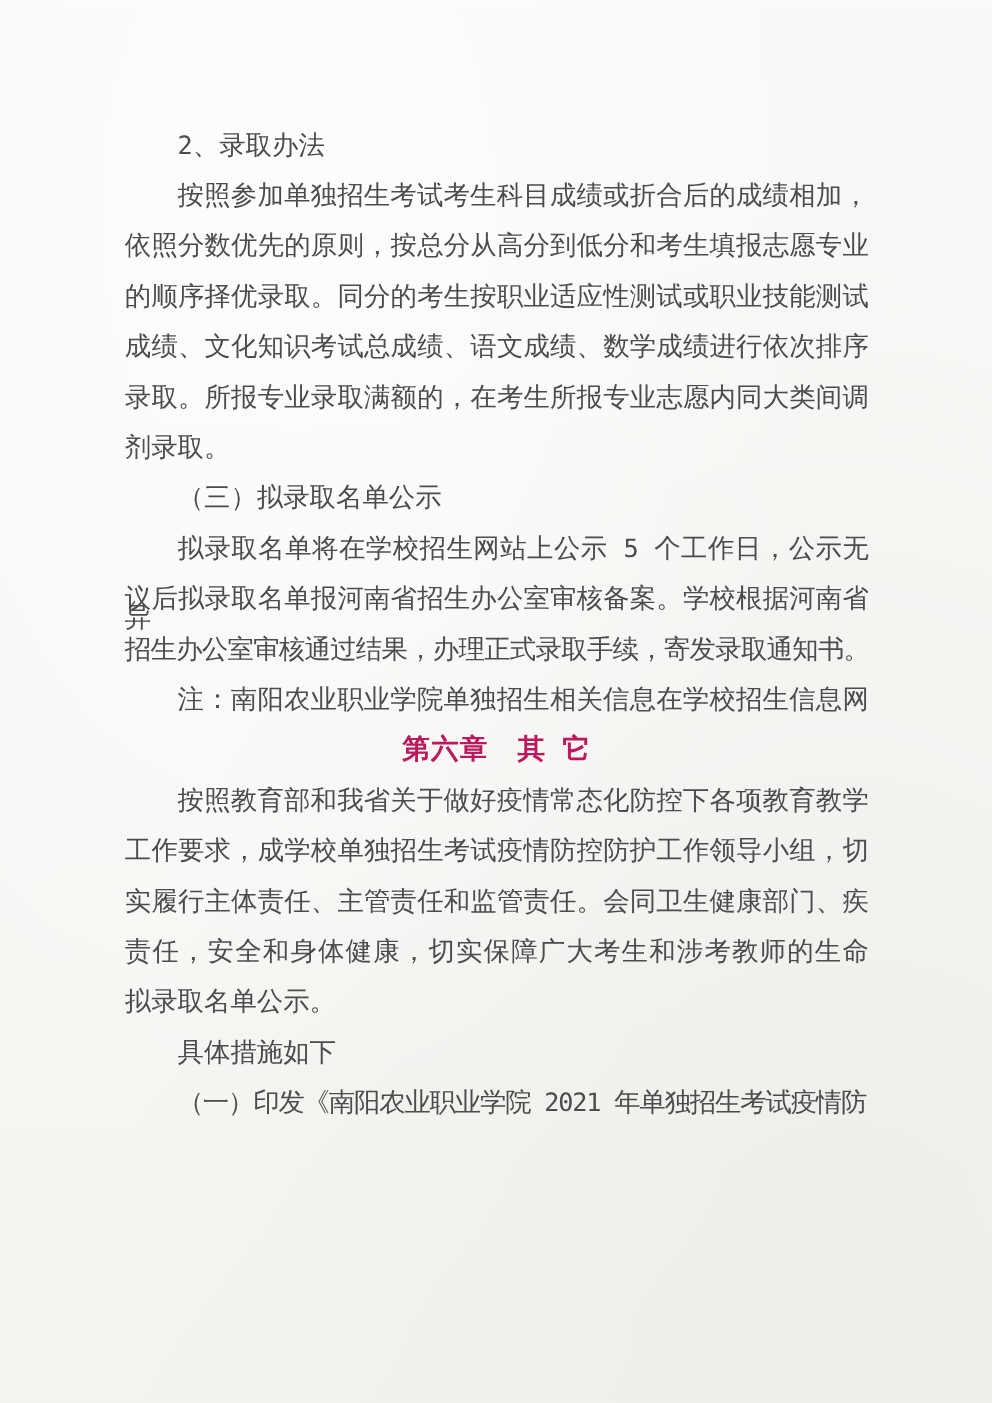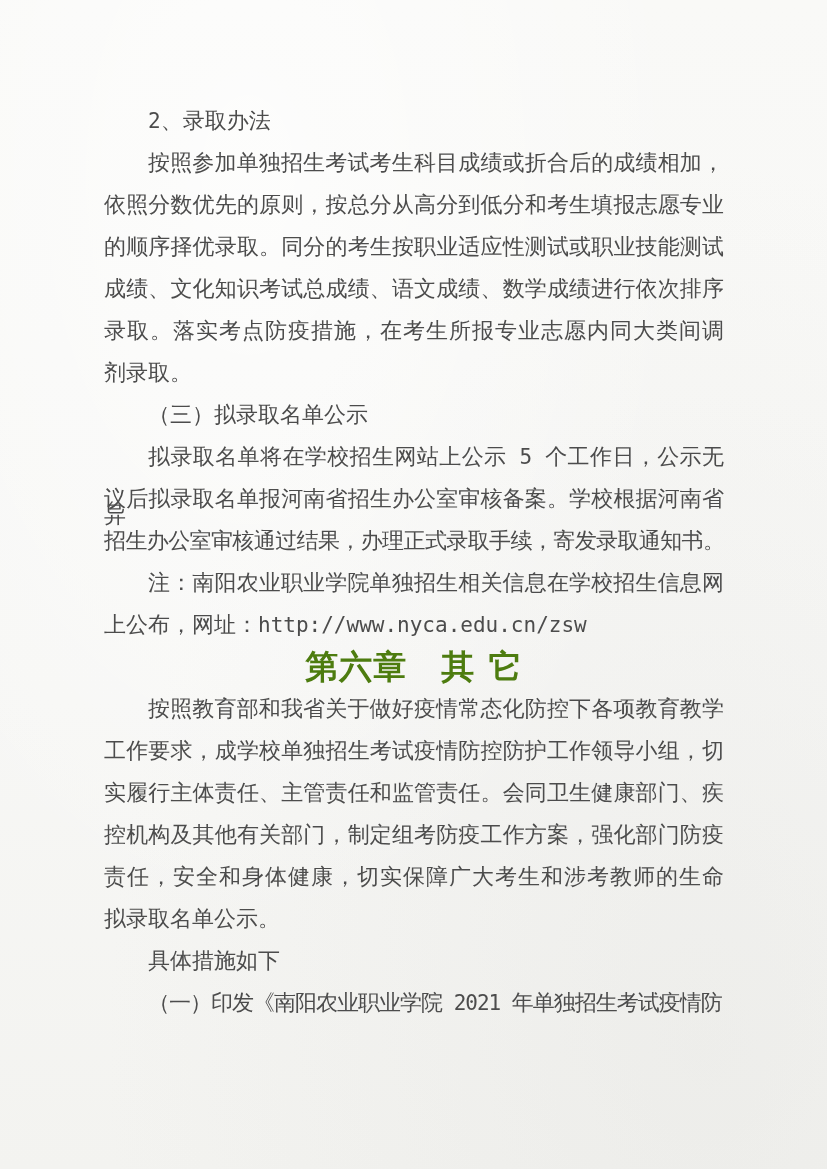--- a/index.html
+++ b/index.html
@@ -45,24 +45,24 @@
   .line.justify {
     text-align: justify;
     text-align-last: justify;
   }
 
   .line.tight { letter-spacing: -1px; }
 
   .line.chapter {
     text-align: center;
     text-indent: 0;
-    font-family: Liberation Sans, sans-serif;
+    font-family: Liberation Serif, serif;
     font-weight: 700;
-    font-size: 33px;
-    color: #4d7c0f;
+    font-size: 23px;
+    color: #be185d;
     letter-spacing: 1px;
   }
 
   .bold-lead {
     font-family: "Liberation Sans", "DejaVu Sans", sans-serif;
     font-weight: 700;
     color: #2a2a2a;
     margin-right: 20px;
   }
 
@@ -74,31 +74,29 @@
 </head>
 <body>
 
 <div class="page">
   <div class="text-block">
       <div class="line indent"><span class="latin">2</span>、录取办法</div>
       <div class="line indent justify">按照参加单独招生考试考生科目成绩或折合后的成绩相加，</div>
       <div class="line justify">依照分数优先的原则，按总分从高分到低分和考生填报志愿专业</div>
       <div class="line justify">的顺序择优录取。同分的考生按职业适应性测试或职业技能测试</div>
       <div class="line justify">成绩、文化知识考试总成绩、语文成绩、数学成绩进行依次排序</div>
-      <div class="line justify">录取。落实考点防疫措施，在考生所报专业志愿内同大类间调</div>
+      <div class="line justify">录取。所报专业录取满额的，在考生所报专业志愿内同大类间调</div>
       <div class="line plain">剂录取。</div>
       <div class="line indent">（三）拟录取名单公示</div>
       <div class="line indent justify">拟录取名单将在学校招生网站上公示<span class="latin"> 5 </span>个工作日，公示无异</div>
       <div class="line justify">议后拟录取名单报河南省招生办公室审核备案。学校根据河南省</div>
       <div class="line justify tight">招生办公室审核通过结果，办理正式录取手续，寄发录取通知书。</div>
       <div class="line indent justify">注：南阳农业职业学院单独招生相关信息在学校招生信息网</div>
-      <div class="line plain">上公布，网址：<span class="latin">http://www.nyca.edu.cn/zsw</span></div>
       <div class="line chapter">第六章　其<span class="latin"> </span>它</div>
       <div class="line indent justify">按照教育部和我省关于做好疫情常态化防控下各项教育教学</div>
       <div class="line justify">工作要求，成学校单独招生考试疫情防控防护工作领导小组，切</div>
       <div class="line justify">实履行主体责任、主管责任和监管责任。会同卫生健康部门、疾</div>
-      <div class="line justify">控机构及其他有关部门，制定组考防疫工作方案，强化部门防疫</div>
       <div class="line justify">责任，安全和身体健康，切实保障广大考生和涉考教师的生命</div>
       <div class="line plain">拟录取名单公示。</div>
       <div class="line indent">具体措施如下</div>
       <div class="line indent tight">（一）印发《南阳农业职业学院<span class="latin"> 2021 </span>年单独招生考试疫情防</div>
     </div>
 </div>
 
 </body></html>

